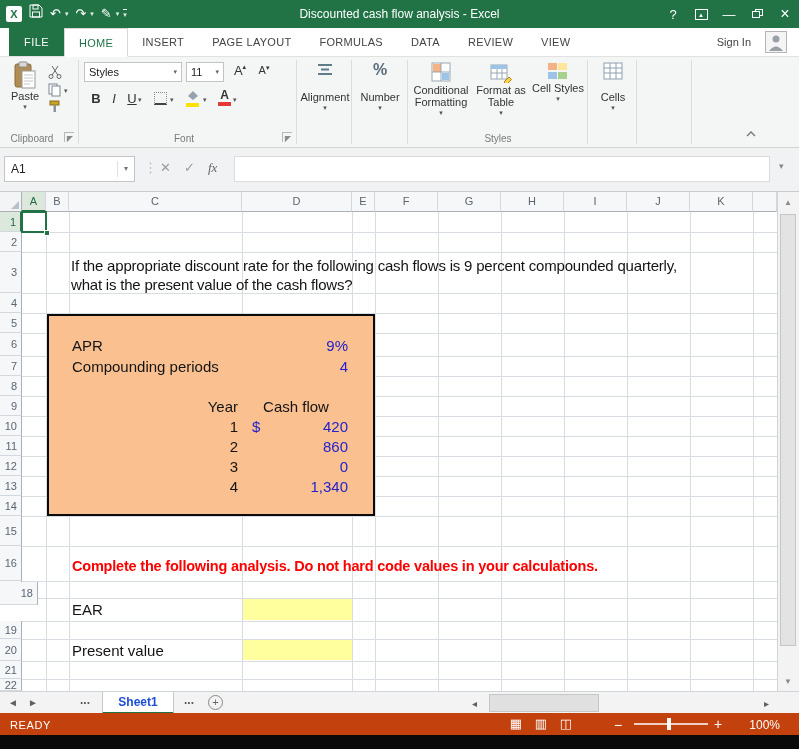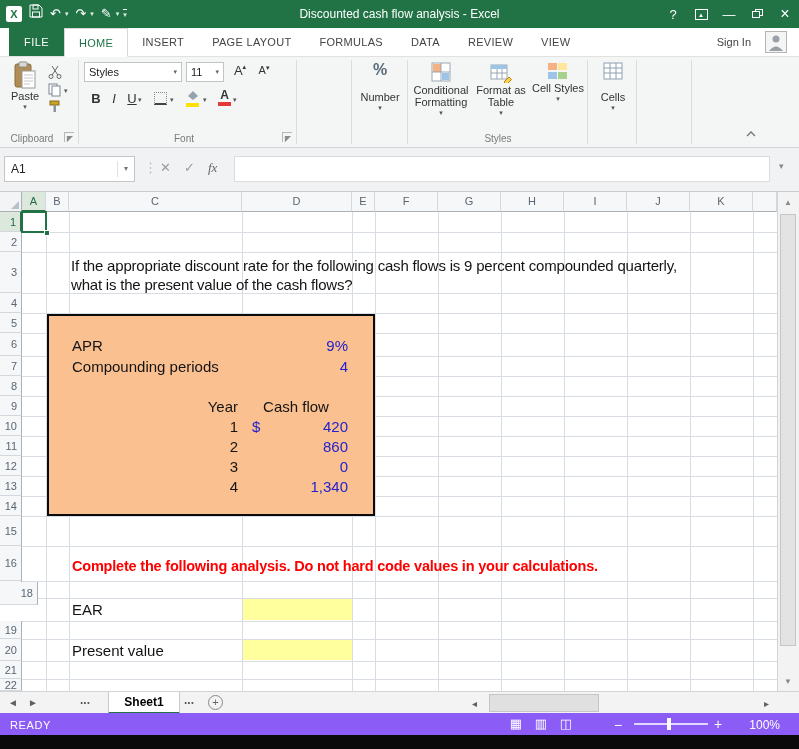--- a/index.html
+++ b/index.html
@@ -83,31 +83,31 @@
   .databox{position:absolute;left:47px;top:314px;width:328px;height:202px;background:#FAC090;border:2.5px solid #0a0a0a;}
   .ycell{position:absolute;background:#FFFF9E;}
 
   
   .vscroll{position:absolute;left:777px;top:192px;width:22px;height:499px;background:#f3f3f3;border-left:1px solid #cfd4d9;}
   .vthumb{position:absolute;left:780px;top:214px;width:16px;height:432px;background:#e3e3e3;border:1px solid #c6c6c6;}
   .sb-btn{position:absolute;color:#8a8a8a;font-size:8px;text-align:center;}
 
   
   .tabbar{position:absolute;left:0;top:691px;width:799px;height:22px;background:#f3f3f3;border-top:1px solid #cfd4d9;}
-  .sheettab{position:absolute;left:108px;top:0;width:72px;height:22px;background:#fff;border-left:1px solid #c9c9c9;
-            border-right:1px solid #c9c9c9;border-bottom:2px solid #217346;color:#000000;font-weight:bold;font-size:12px;
+  .sheettab{position:absolute;left:102px;top:0;width:72px;height:22px;background:#fff;border-left:1px solid #c9c9c9;
+            border-right:1px solid #c9c9c9;border-bottom:2px solid #217346;color:#1d4ed8;font-weight:bold;font-size:12px;
             text-align:center;line-height:20px;}
   .tnav{position:absolute;top:5px;font-size:10px;color:#5f5f5f;}
   .tellip{position:absolute;top:1px;font-size:12px;font-weight:bold;color:#555;}
   .addsheet{position:absolute;left:208px;top:3px;width:15px;height:15px;border:1px solid #8a8a8a;border-radius:50%;
             color:#666;font-size:11px;line-height:13px;text-align:center;}
   .hthumb{position:absolute;left:489px;top:2px;width:110px;height:18px;background:#e0e0e0;border:1px solid #c6c6c6;}
 
   
-  .statusbar{position:absolute;left:0;top:713px;width:799px;height:22px;background:#8b5cf6;color:#fff;}
+  .statusbar{position:absolute;left:0;top:713px;width:799px;height:22px;background:#c2410c;color:#fff;}
   .stx{position:absolute;font-size:11px;color:#fff;}
   .viewbtn{position:absolute;top:3px;font-size:13px;color:#fff;width:20px;text-align:center;}
   .zoomtrack{position:absolute;left:634px;top:10px;width:74px;height:2px;background:rgba(255,255,255,.75);}
   .zoomhandle{position:absolute;left:667px;top:5px;width:4px;height:12px;background:#fff;}
   .bottomstrip{position:absolute;left:0;top:735px;width:799px;height:14px;background:#0a0a0a;}
 </style>
 </head>
 <body>
 
 <div class="window">
@@ -235,20 +235,31 @@
     </span>
     <span class="small-ic caret" style="left:203px;top:39px;">▾</span>
     <span class="small-ic" style="left:218px;top:31px;font-size:12px;font-weight:bold;color:#333;text-align:center;">A
       <span class="colorbar" style="display:block;background:#e53935;margin-top:0;"></span>
     </span>
     <span class="small-ic caret" style="left:233px;top:39px;">▾</span>
     <div class="grp-label" style="left:84px;width:200px;">Font</div>
     <div class="launcher" style="left:282px;"><span>◢</span></div>
     <div class="rsep" style="left:296px;"></div>
 
+    <div class="big-btn" style="left:300px;top:6px;width:50px;">
+      <svg width="18" height="13">
+          <g stroke="#607d8b" stroke-width="2">
+            <line x1="2" y1="2" x2="16" y2="2"></line>
+            <line x1="5" y1="6.5" x2="13" y2="6.5"></line>
+            <line x1="2" y1="11" x2="16" y2="11"></line>
+          </g>
+        </svg>
+      <span style="margin-top:14px;">Alignment</span>
+      <span class="caret">▾</span>
+    </div>
     <div class="rsep" style="left:351px;"></div>
 
     <div class="big-btn" style="left:355px;top:4px;width:50px;">
       <span style="font-size:16px;color:#5a6b7a;font-weight:bold;">%</span>
       <span style="margin-top:11px;">Number</span>
       <span class="caret">▾</span>
     </div>
     <div class="rsep" style="left:407px;"></div>
 
     <div class="big-btn" style="left:474px;top:4px;width:54px;">

